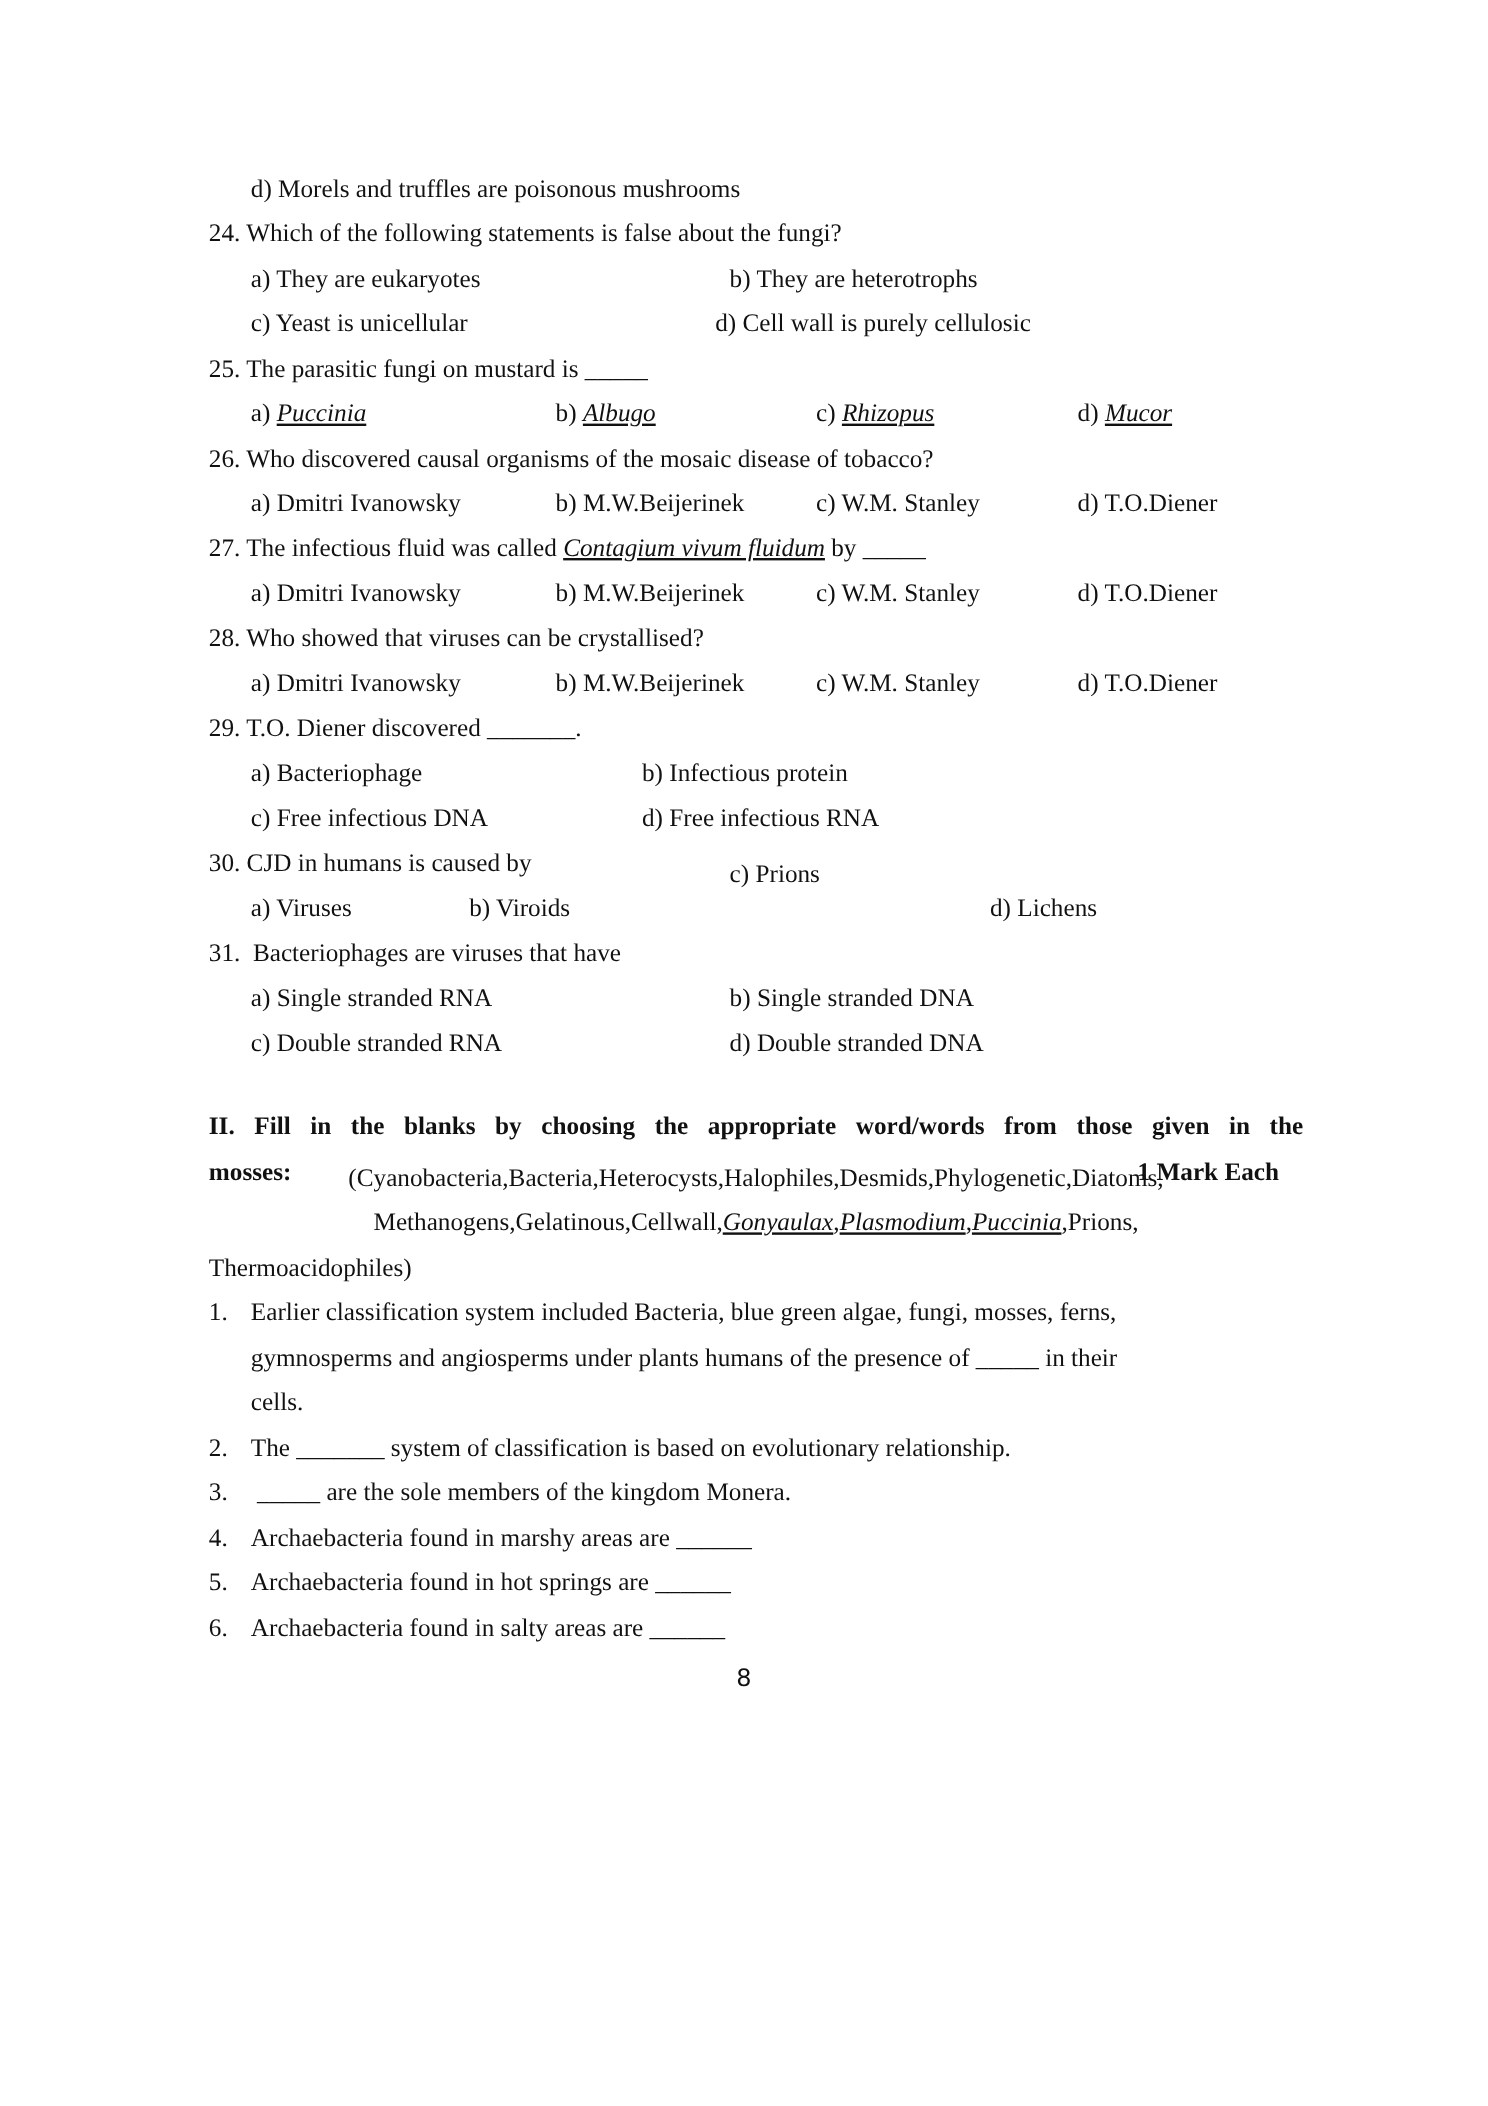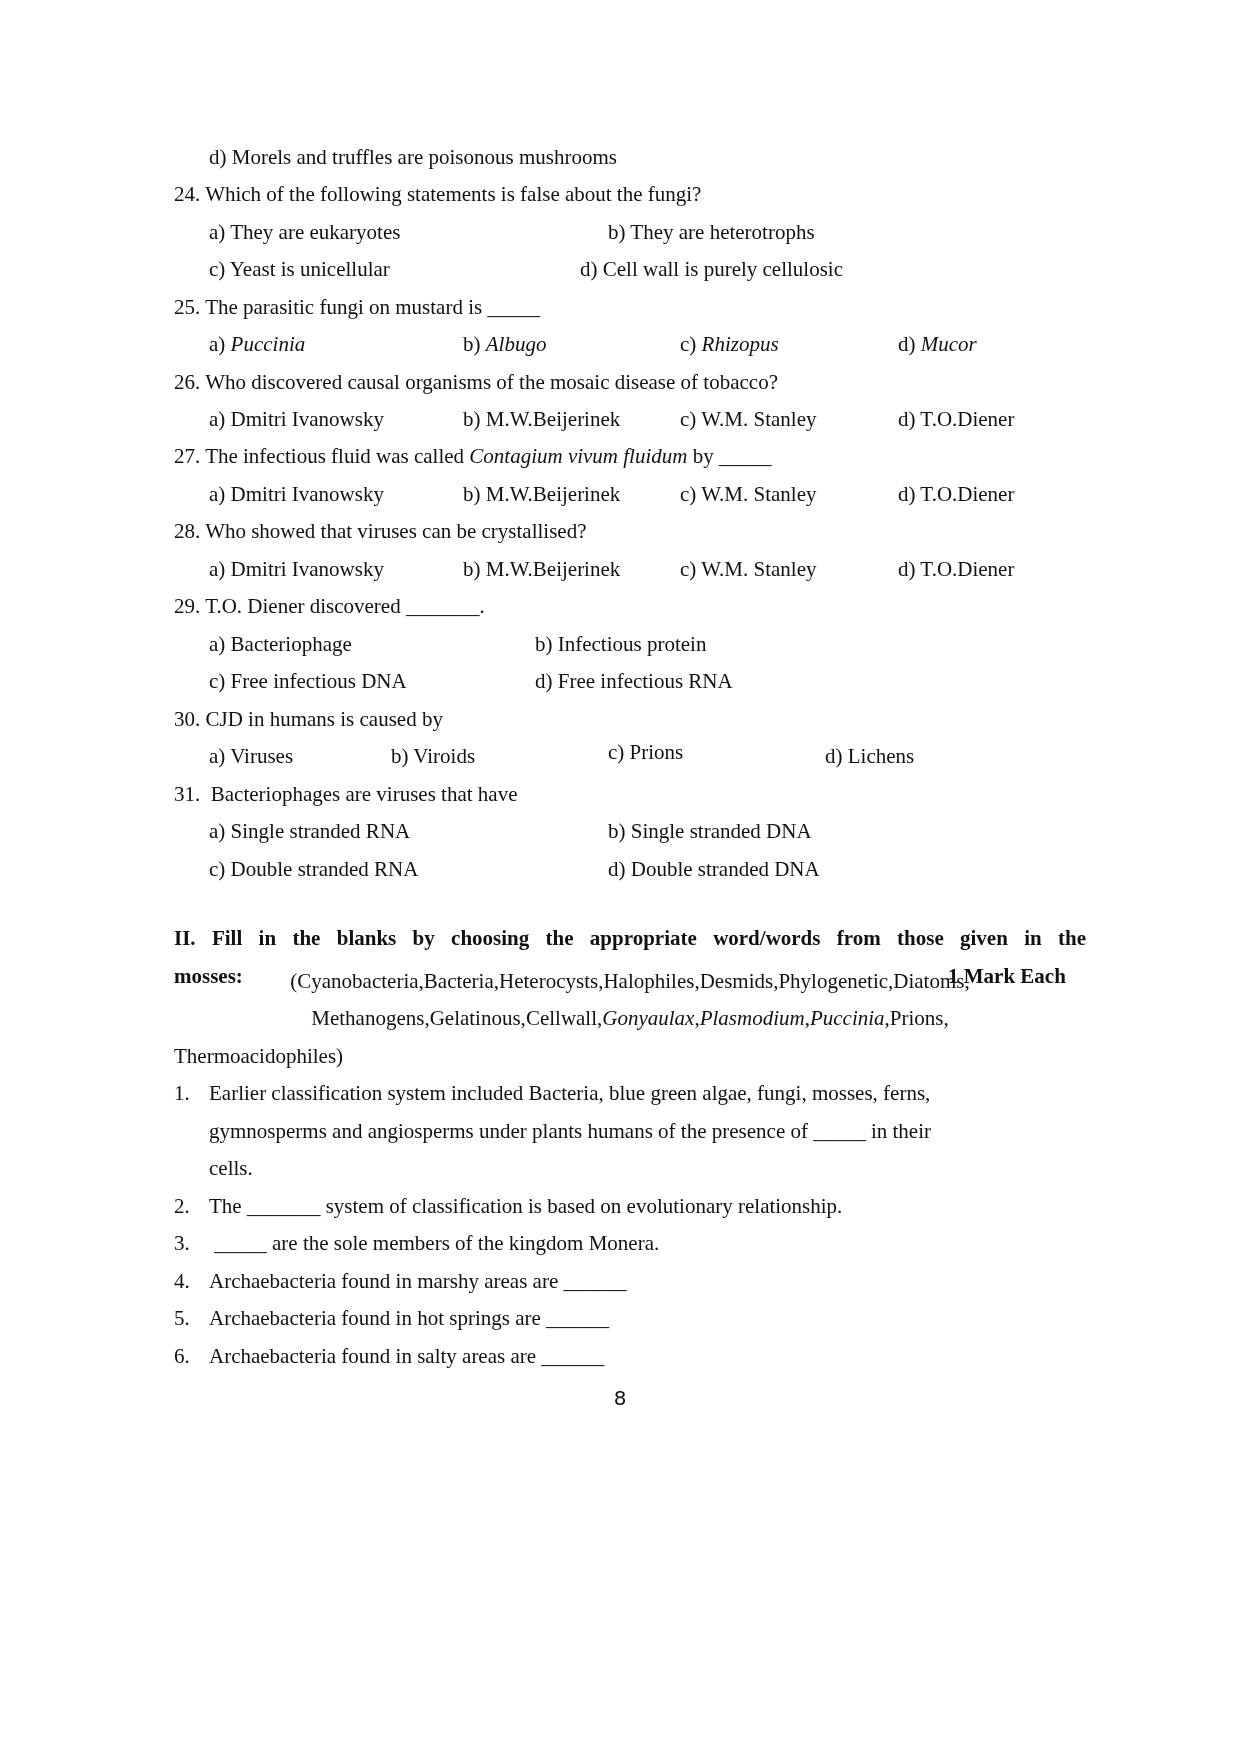--- a/index.html
+++ b/index.html
@@ -4,35 +4,35 @@
 <style>
   html, body { margin: 0; padding: 0; background: #ffffff; }
   body {
     width: 1240px; height: 1755px; position: relative; overflow: hidden;
     font-family: "Liberation Serif", "DejaVu Serif", serif;
     color: #111111;
     font-size: 21px;
   }
   .line { position: absolute; white-space: nowrap; line-height: 24px; }
   .opt  { position: absolute; white-space: nowrap; line-height: 24px; }
-  i { font-style: italic; }
+  i { font-style: italic; text-decoration: underline; }
   .bold { font-weight: bold; margin-top: 32px; }
   .justify-row { position: absolute; left: 174px; width: 912px; display: flex; justify-content: center; white-space: nowrap; line-height: 24px; }
   .pagenum { position: absolute; left: 0; width: 1240px; text-align: center; font-family: "DejaVu Sans", sans-serif; font-size: 20px; }
 </style>
 </head>
 <body>
 
 <div class="line" style="left:209px;top:145px">d) Morels and truffles are poisonous mushrooms</div>
 
 <div class="line" style="left:174px;top:182px"><span>24.</span> <span>Which of the following statements is false about the fungi?</span></div>
 <div class="opt" style="left:209px;top:220px">a) They are eukaryotes</div>
 <div class="opt" style="left:608px;top:220px">b) They are heterotrophs</div>
 <div class="opt" style="left:209px;top:257px">c) Yeast is unicellular</div>
-<div class="opt" style="left:580px;top:257px">d) Cell wall is purely cellulosic</div>
+<div class="opt" style="left:596px;top:257px">d) Cell wall is purely cellulosic</div>
 
 <div class="line" style="left:174px;top:295px"><span>25.</span> <span>The parasitic fungi on mustard is _____</span></div>
 <div class="opt" style="left:209px;top:332px"><span>a)</span> <i>Puccinia</i></div>
 <div class="opt" style="left:463px;top:332px"><span>b)</span> <i>Albugo</i></div>
 <div class="opt" style="left:680px;top:332px"><span>c)</span> <i>Rhizopus</i></div>
 <div class="opt" style="left:898px;top:332px"><span>d)</span> <i>Mucor</i></div>
 
 <div class="line" style="left:174px;top:370px"><span>26.</span> <span>Who discovered causal organisms of the mosaic disease of tobacco?</span></div>
 <div class="opt" style="left:209px;top:407px">a) Dmitri Ivanowsky</div>
 <div class="opt" style="left:463px;top:407px">b) M.W.Beijerinek</div>
@@ -53,21 +53,21 @@
 
 <div class="line" style="left:174px;top:594px"><span>29.</span> <span>T.O. Diener discovered _______.</span></div>
 <div class="opt" style="left:209px;top:632px">a) Bacteriophage</div>
 <div class="opt" style="left:535px;top:632px">b) Infectious protein</div>
 <div class="opt" style="left:209px;top:669px">c) Free infectious DNA</div>
 <div class="opt" style="left:535px;top:669px">d) Free infectious RNA</div>
 
 <div class="line" style="left:174px;top:707px"><span>30.</span> <span>CJD in humans is caused by</span></div>
 <div class="opt" style="left:209px;top:744px">a) Viruses</div>
 <div class="opt" style="left:391px;top:744px">b) Viroids</div>
-<div class="opt" style="left:608px;top:740px">c) Prions</div>
+<div class="opt" style="left:608px;top:716px">c) Prions</div>
 <div class="opt" style="left:825px;top:744px">d) Lichens</div>
 
 <div class="line" style="left:174px;top:782px;white-space:pre"><span>31.</span> <span> Bacteriophages are viruses that have</span></div>
 <div class="opt" style="left:209px;top:819px">a) Single stranded RNA</div>
 <div class="opt" style="left:608px;top:819px">b) Single stranded DNA</div>
 <div class="opt" style="left:209px;top:857px">c) Double stranded RNA</div>
 <div class="opt" style="left:608px;top:857px">d) Double stranded DNA</div>
 
 <div class="line bold" style="left:174px;top:894px;width:912px;text-align:justify;text-align-last:justify">II. Fill in the blanks by choosing the appropriate word/words from those given in the</div>
 <div class="line bold" style="left:174px;top:932px">mosses:</div>

